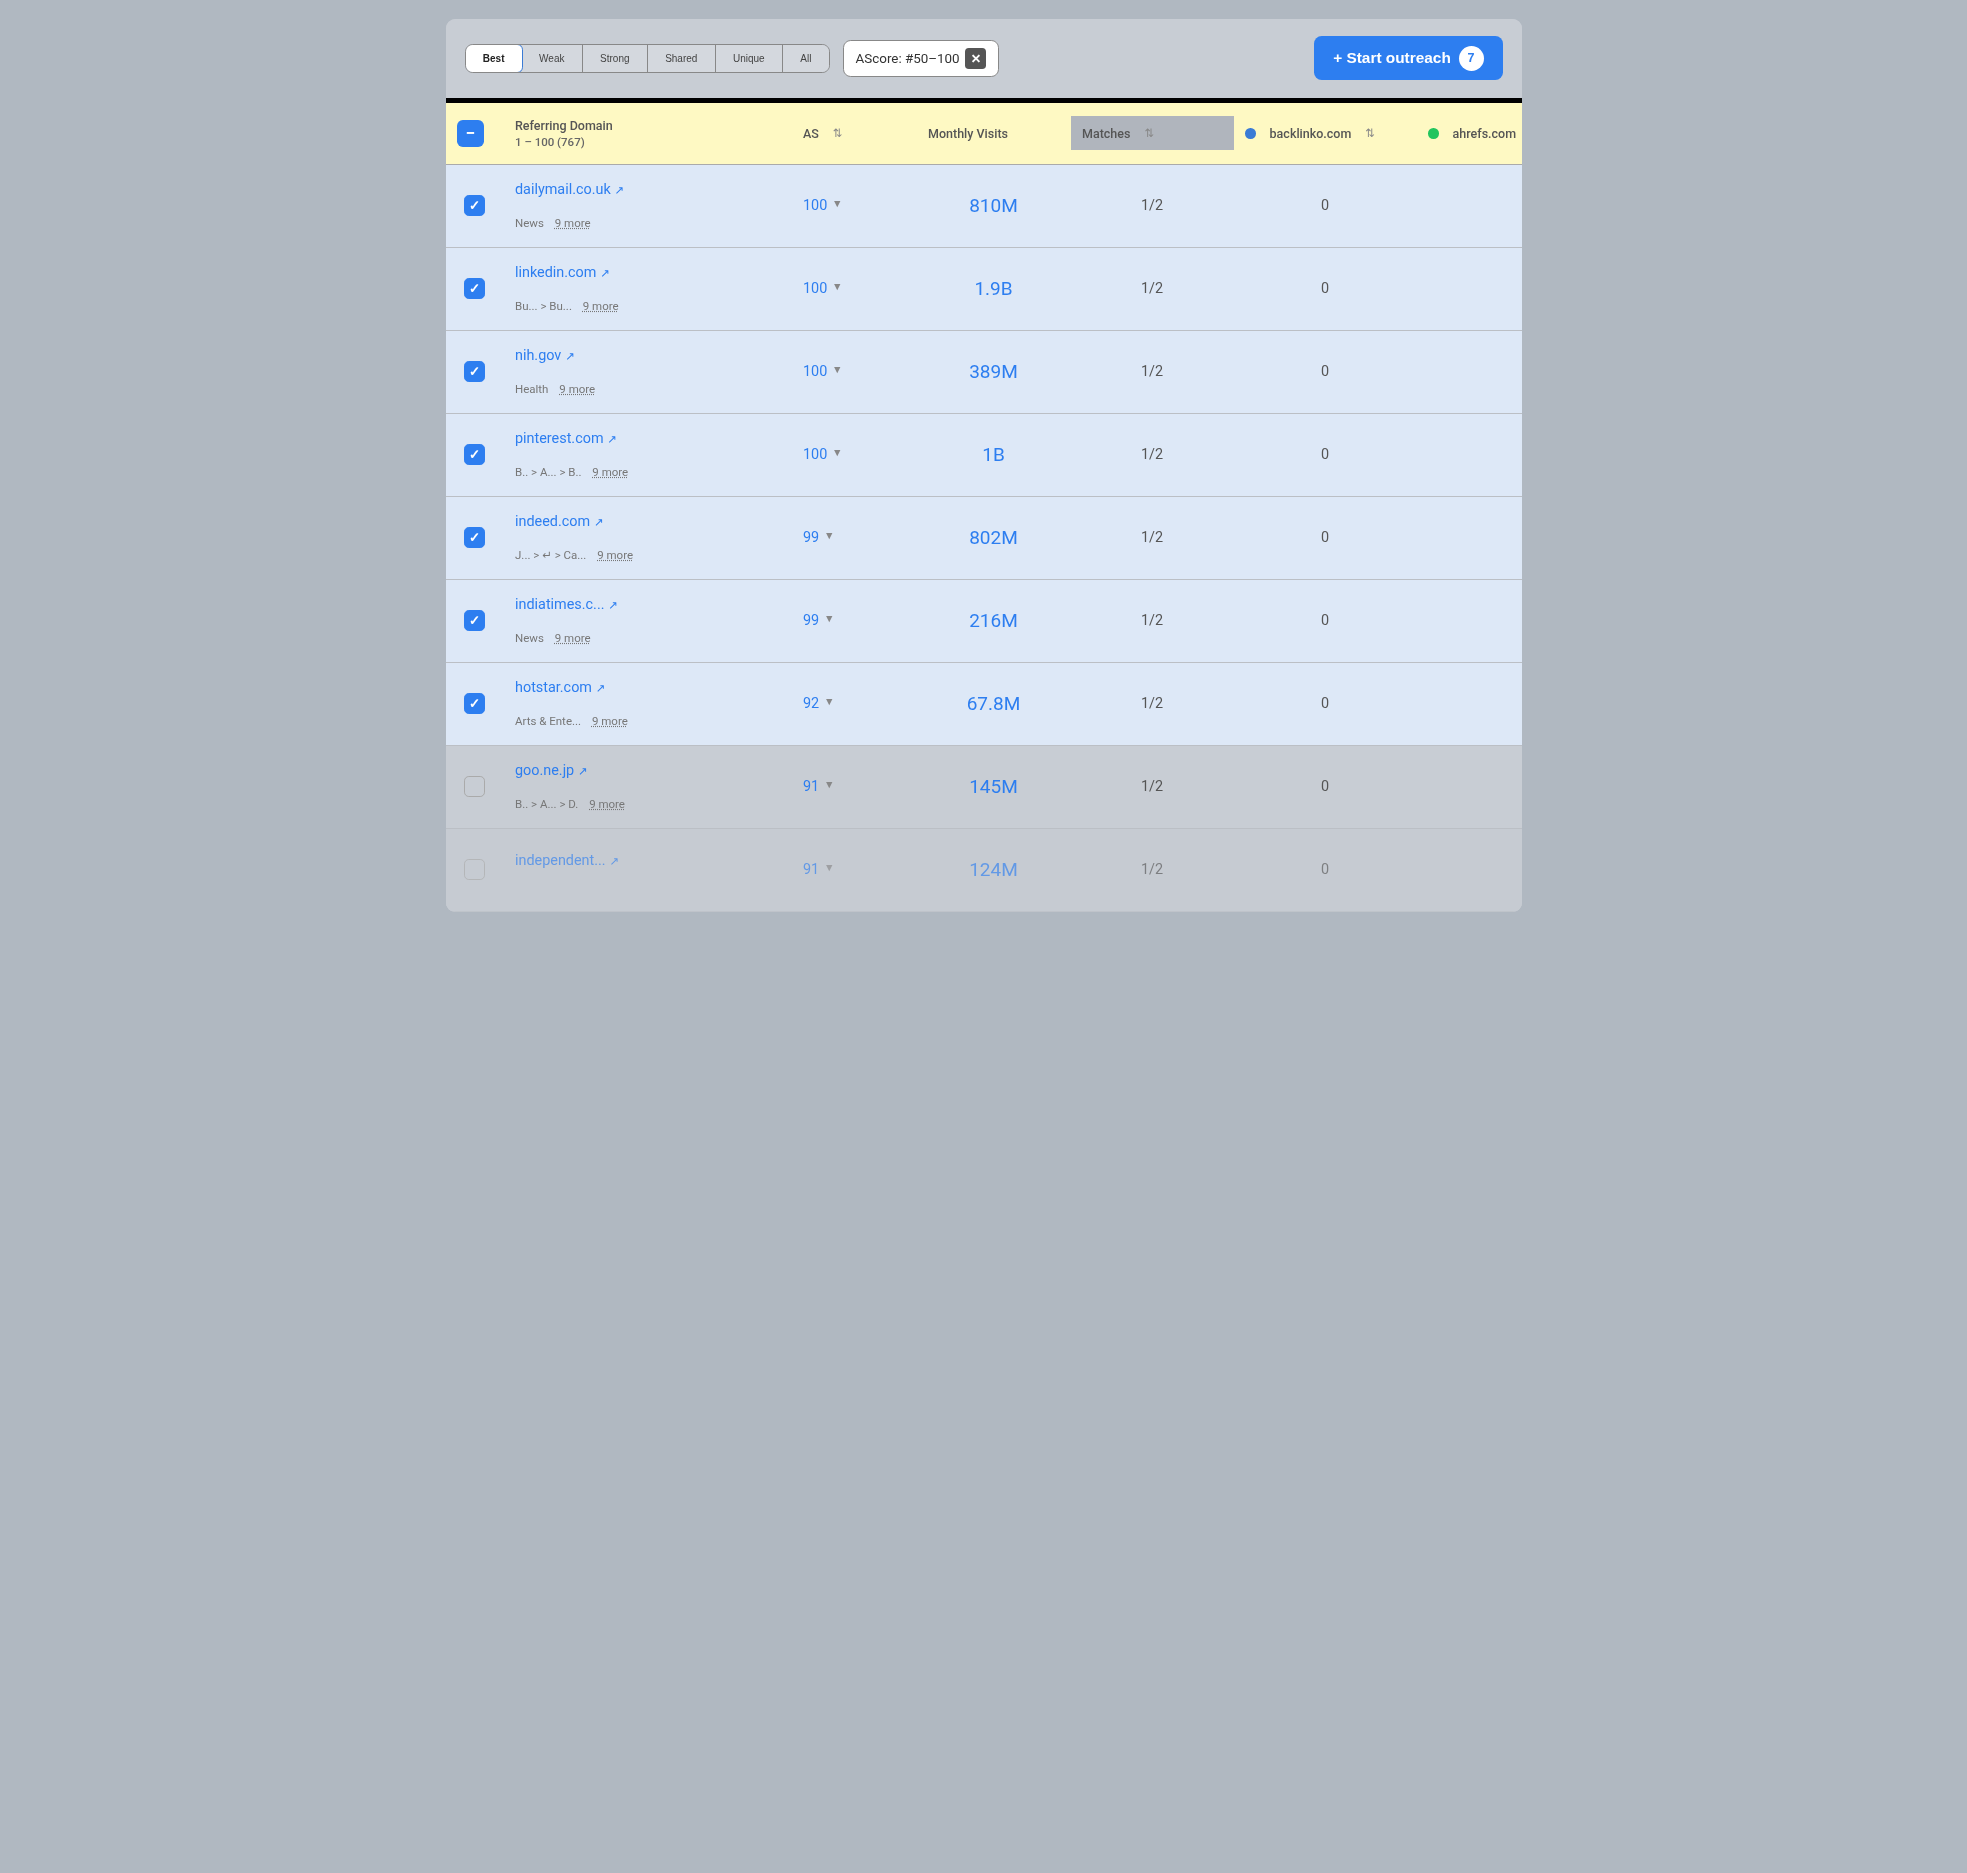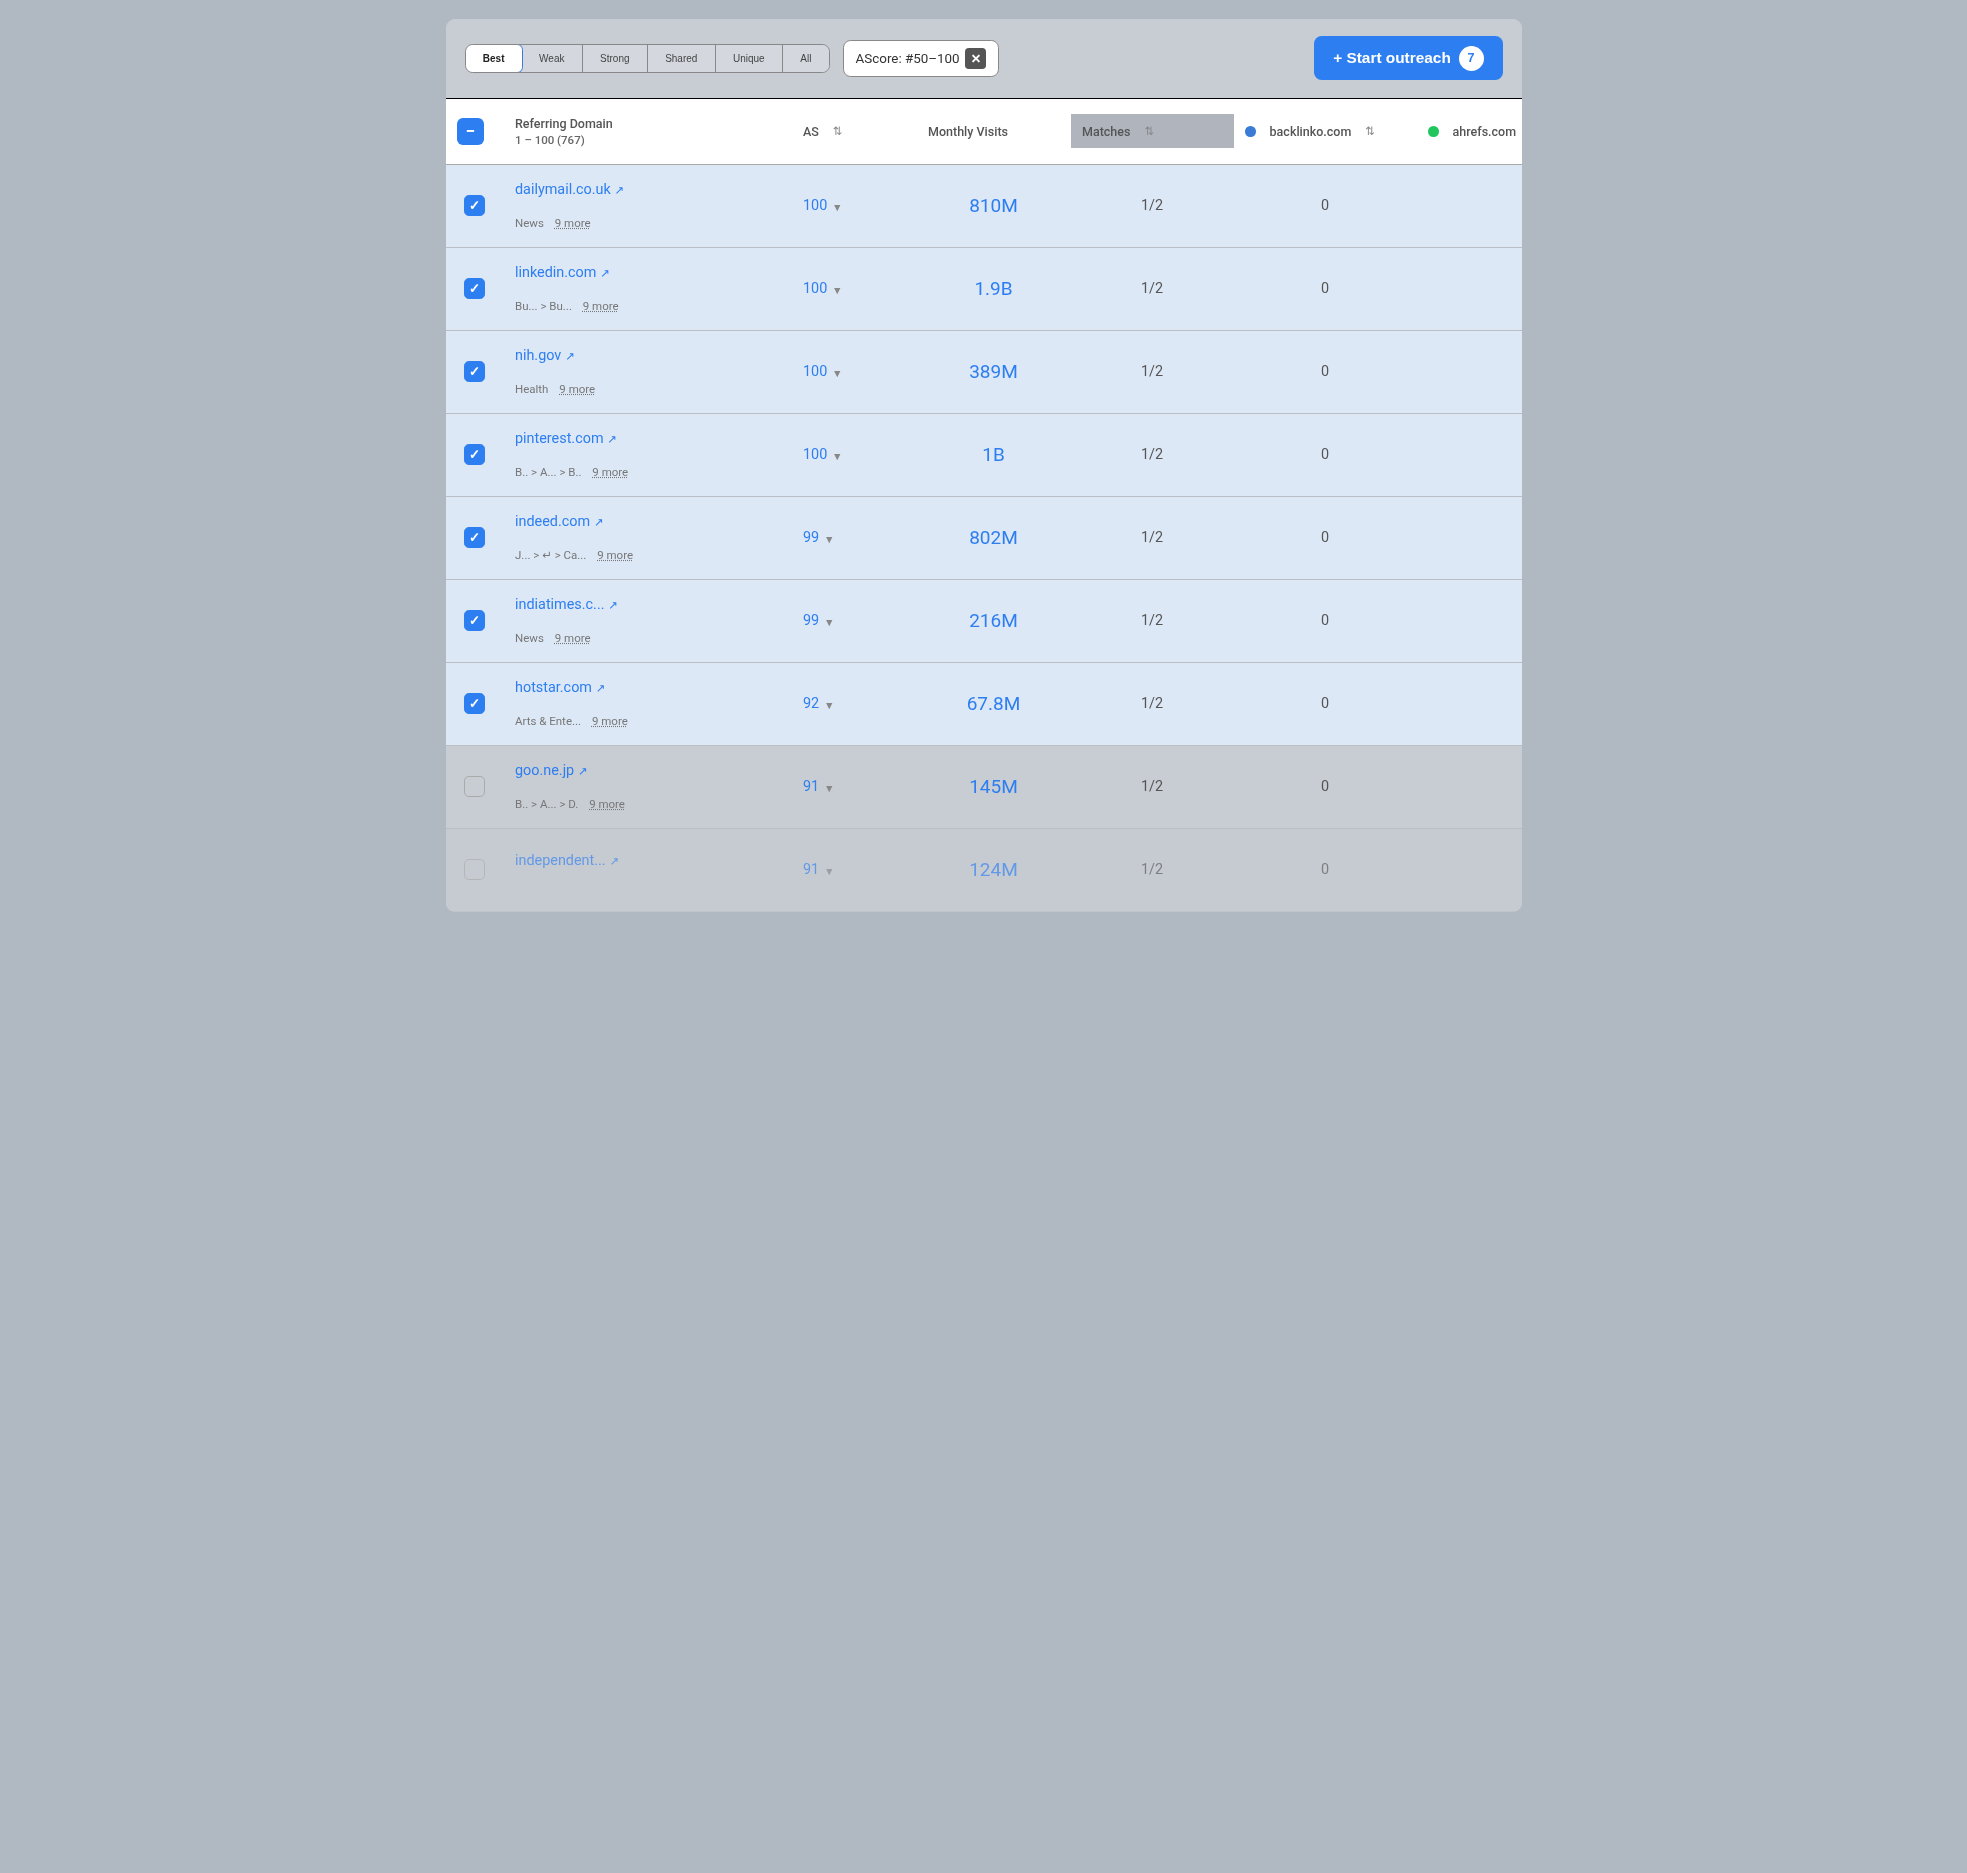--- a/index.html
+++ b/index.html
@@ -114,22 +114,22 @@
     }
 
     
     .table-wrapper {
       background: #c8cdd4;
     }
 
     .table-header {
       display: grid;
       grid-template-columns: 58px 288px 125px 154px 163px 183px 154px;
-      background: #ffffff;
-      border-top: 1px solid #000000;
+      background: #fef9c3;
+      border-top: 5px solid #000000;
       border-bottom: 1px solid #aaa;
       align-items: center;
       min-height: 67px;
     }
 
     .th {
       padding: 9.6px 11.5px;
       font-size: 12.5px;
       color: #555;
       font-weight: 500;
@@ -225,21 +225,21 @@
     }
 
     .domain-tags .tag-more {
       text-decoration: underline;
       text-decoration-style: dotted;
       margin-left: 8px;
     }
 
     .as-cell {
       display: flex;
-      align-items: flex-end;
+      align-items: flex-start;
       gap: 4.8px;
       color: #2d7ef0;
       font-size: 14.4px;
     }
 
     .as-arrow {
       color: #888;
       font-size: 10.6px;
     }
 

